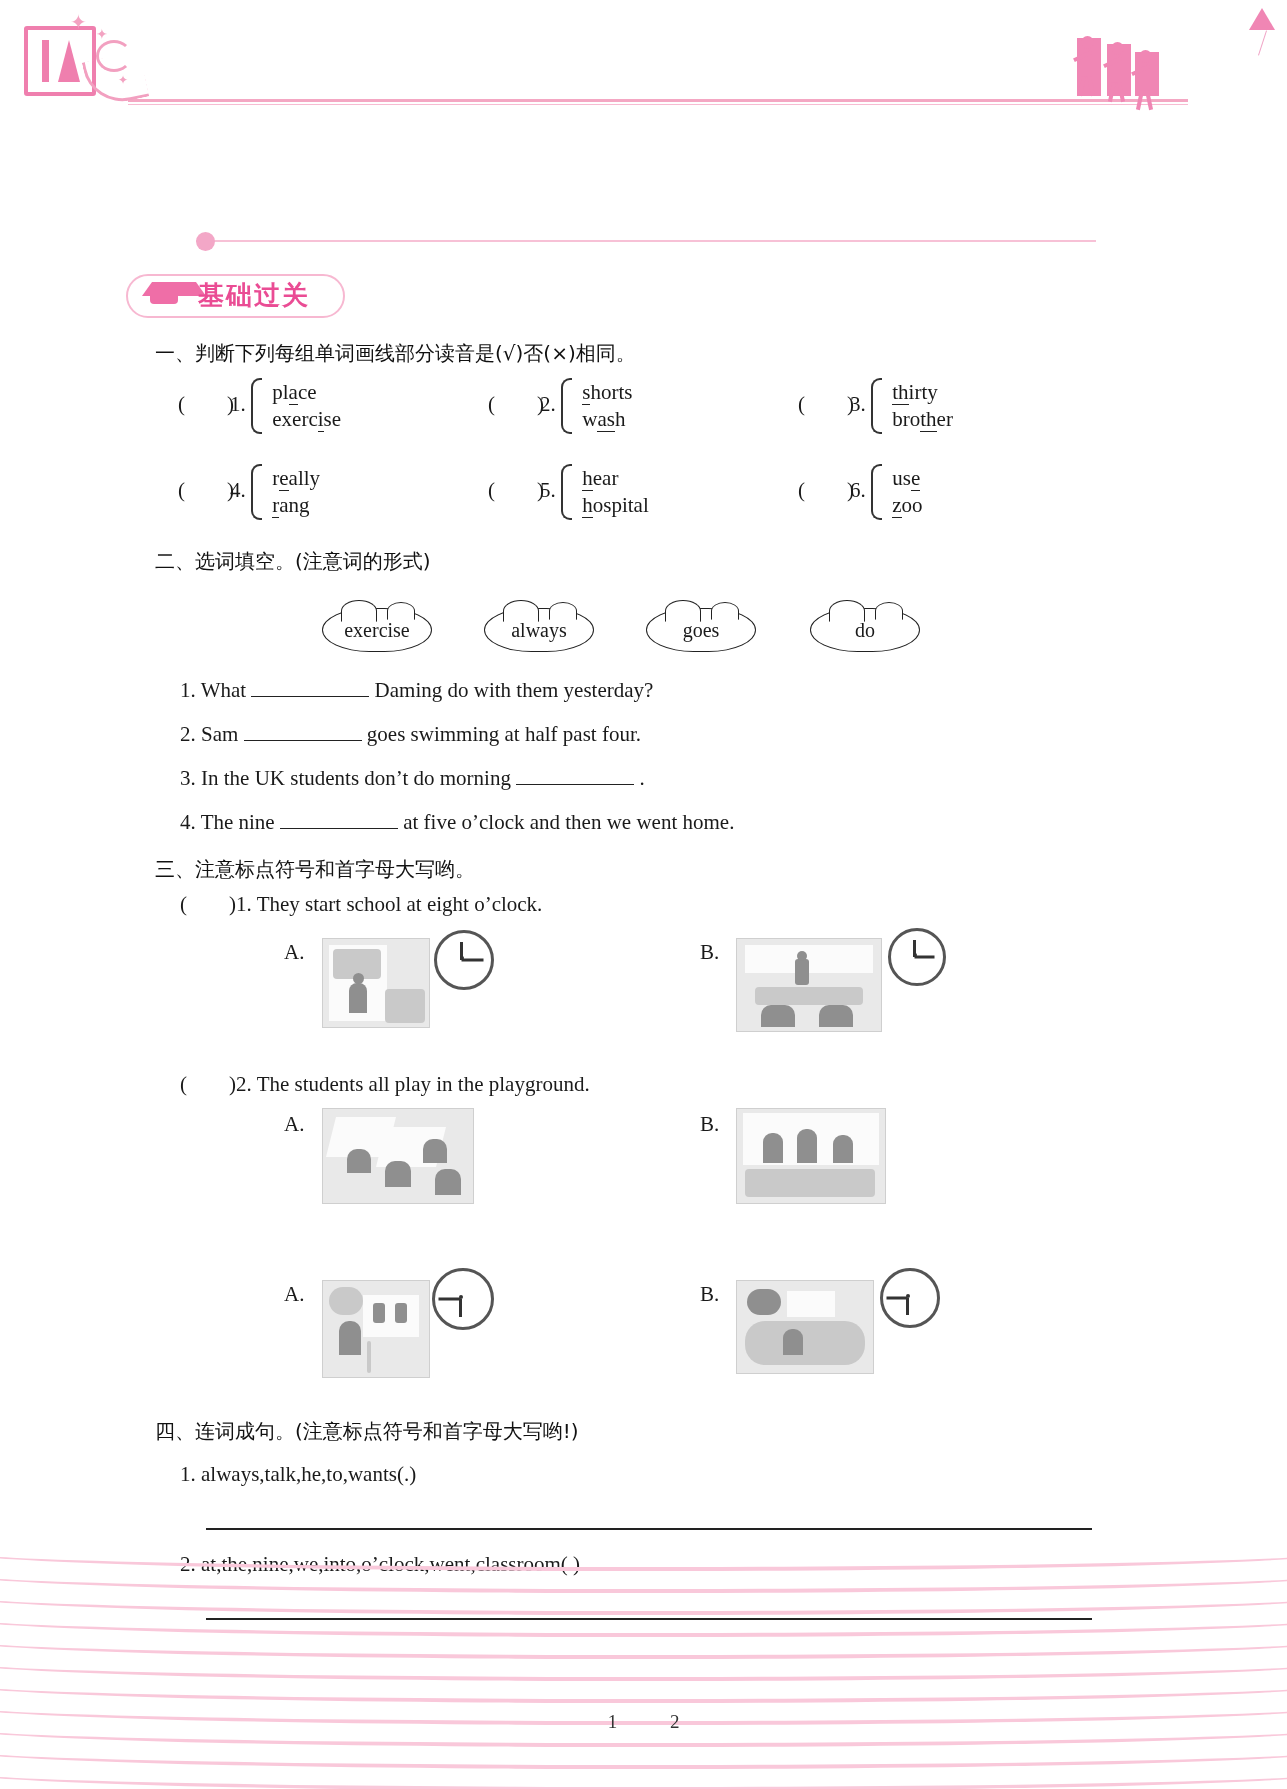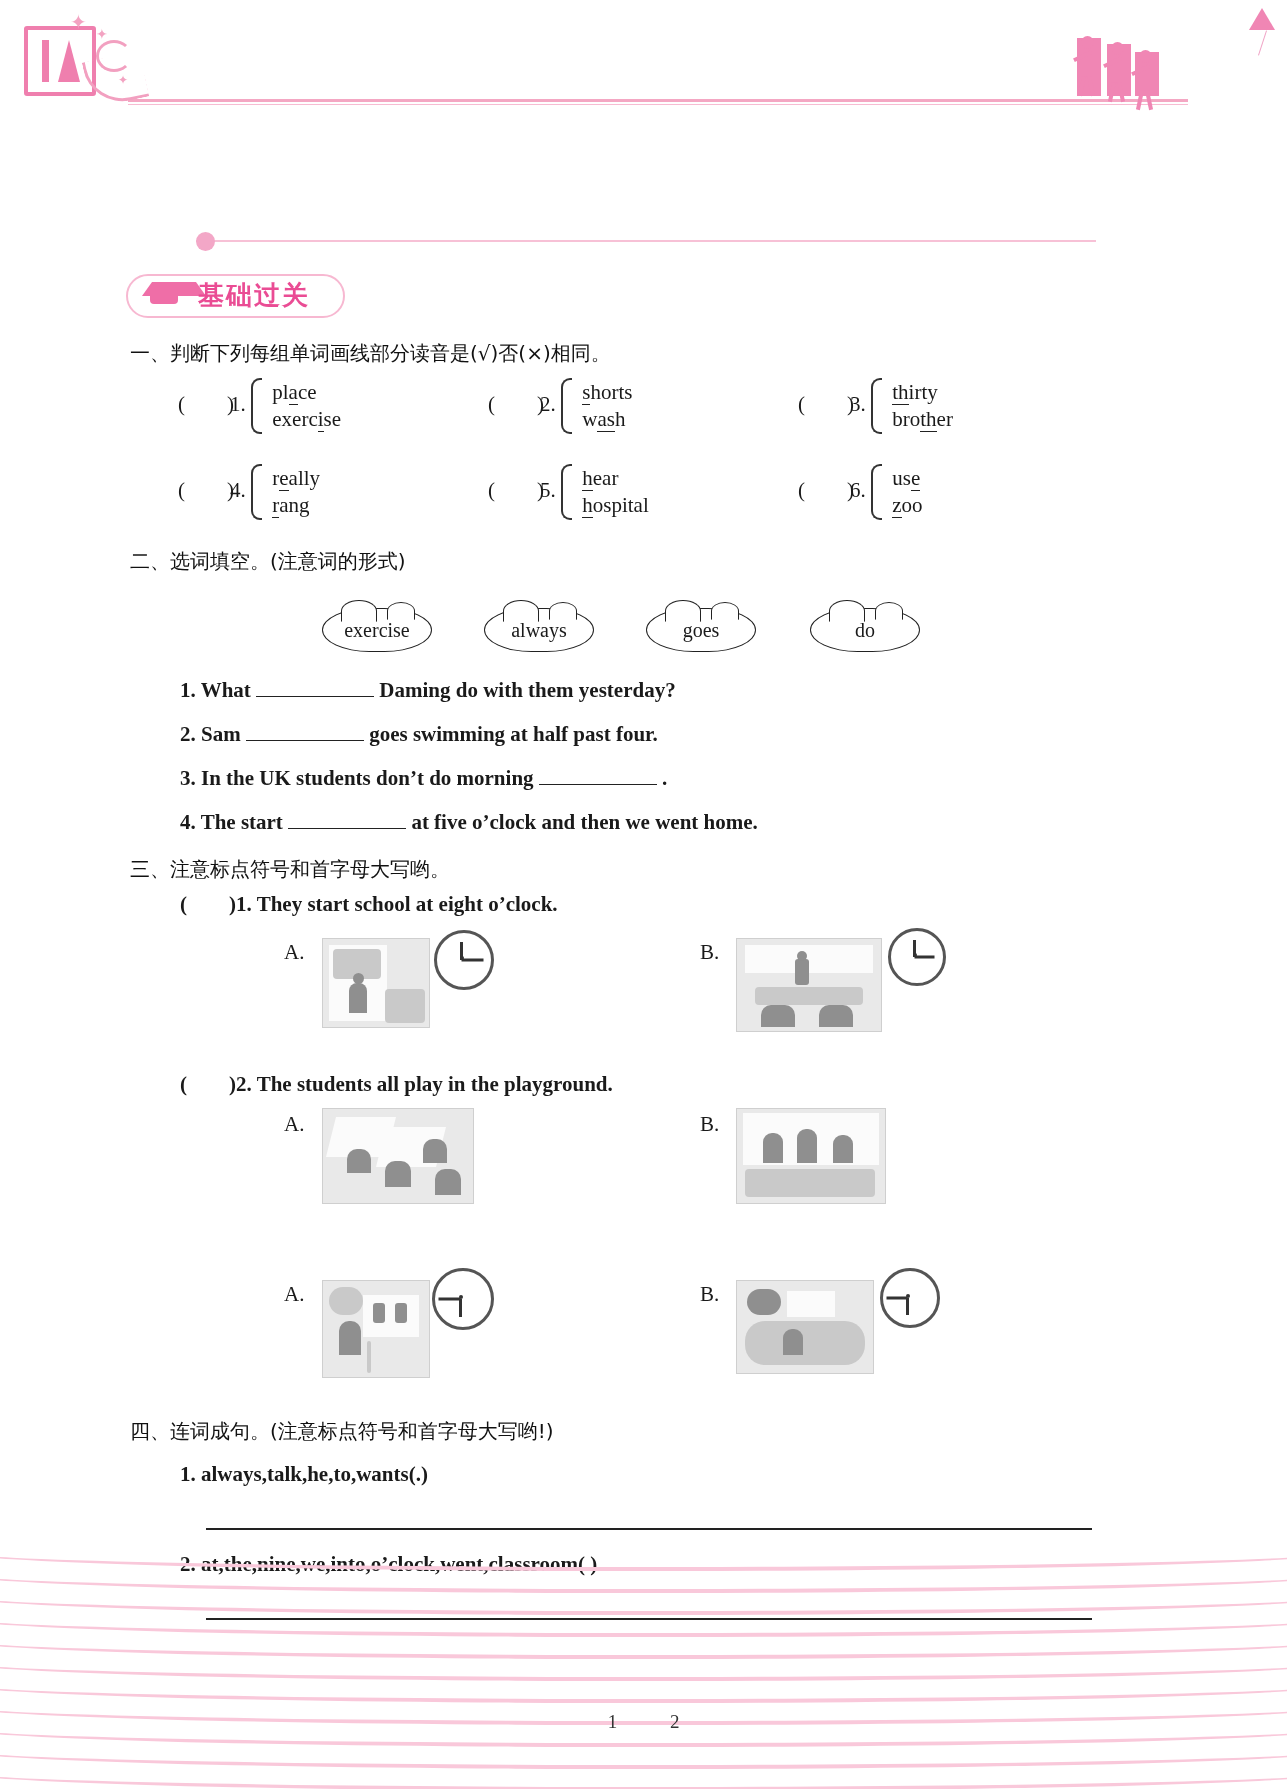--- a/index.html
+++ b/index.html
@@ -43,21 +43,21 @@
   }
   .title-rule{position:absolute;left:196px;top:240px;width:900px;height:2px;background:#f7c1d6;}
   .title-dot{position:absolute;left:196px;top:232px;width:19px;height:19px;border-radius:50%;background:#f3a7c7;}
 
   .section-banner{position:absolute;left:126px;top:272px;width:228px;height:44px;}
   .banner-pill{position:absolute;left:0;top:2px;width:215px;height:40px;border:2px solid #f7b8d1;border-radius:22px;background:#fff;}
   .banner-cap{position:absolute;left:16px;top:10px;width:44px;height:0;border-left:10px solid transparent;border-right:10px solid transparent;border-bottom:14px solid #ef6ea7;}
   .banner-cap2{position:absolute;left:24px;top:23px;width:28px;height:9px;background:#ef6ea7;border-radius:0 0 4px 4px;}
   .banner-text{position:absolute;left:72px;top:6px;font-family:"DejaVu Sans",sans-serif;font-size:26px;font-weight:bold;color:#ea4c94;letter-spacing:2px;}
 
-  .q-head{position:absolute;font-family:"DejaVu Sans",sans-serif;font-size:20px;color:#111;}
+  .q-head{position:absolute;font-family:"DejaVu Sans",sans-serif;font-size:20px;color:#111;margin-left:25px;}
 
   
   .pair{position:absolute;font-size:21px;}
   .paren{display:inline-block;width:52px;}
   .brace{
     display:inline-block;border-left:2px solid #333;border-top:2px solid #333;border-bottom:2px solid #333;
     border-radius:9px 0 0 9px;height:52px;width:9px;vertical-align:middle;margin-right:5px;
   }
   .pairwords{display:inline-block;vertical-align:middle;line-height:27px;}
   .u{border-bottom:1.6px solid #222;}
@@ -66,21 +66,21 @@
   .cloud{
     position:absolute;width:108px;height:42px;border:1.7px solid #222;border-radius:50%/58%;
     text-align:center;font-size:20px;line-height:42px;background:#fff;
   }
   .cloud:before{content:"";position:absolute;left:18px;top:-9px;width:34px;height:20px;border:1.7px solid #222;border-bottom-color:#fff;border-radius:50% 50% 0 0;background:#fff;}
   .cloud:after{content:"";position:absolute;right:16px;top:-7px;width:26px;height:16px;border:1.7px solid #222;border-bottom-color:#fff;border-radius:50% 50% 0 0;background:#fff;}
 
   .fill-line{display:inline-block;border-bottom:1.6px solid #222;width:118px;}
   .ans-line{position:absolute;height:2px;background:#222;}
 
-  .item{position:absolute;font-size:21px;font-weight:bold;}
+  .item{position:absolute;font-size:21px;}
   .optlabel{position:absolute;font-size:21px;}
 
   
   .pic{position:absolute;background:#e9e9e9;border:1px solid #cfcfcf;overflow:hidden;}
   .pic .grayblob{position:absolute;background:#c9c9c9;border-radius:4px;}
   .pic .dark{position:absolute;background:#8f8f8f;border-radius:3px;}
   .pic .white{position:absolute;background:#fbfbfb;}
   .clock{position:absolute;border:3px solid #555;border-radius:50%;background:#fff;}
   .clock .h{position:absolute;background:#333;transform-origin:bottom center;}
   .clock .c{position:absolute;width:4px;height:4px;background:#333;border-radius:50%;}
@@ -194,21 +194,21 @@
     <span>goes swimming at half past four.</span>
   </div>
   <div class="item" style="left:180px;top:766px;">
     <span>3.</span>
     <span>In the UK students don’t do morning</span>
     <span class="fill-line"></span>
     <span>.</span>
   </div>
   <div class="item" style="left:180px;top:810px;">
     <span>4.</span>
-    <span>The start</span>
+    <span>The nine</span>
     <span class="fill-line"></span>
     <span>at five o’clock and then we went home.</span>
   </div>
 
   <div class="q-head" style="left:130px;top:856px;">三、注意标点符号和首字母大写哟。</div>
 
   <div class="item" style="left:180px;top:890px;text-align:right;">
     <span>(　　)</span><span>1.</span>
     <span>They start school at eight o’clock.</span>
   </div>

